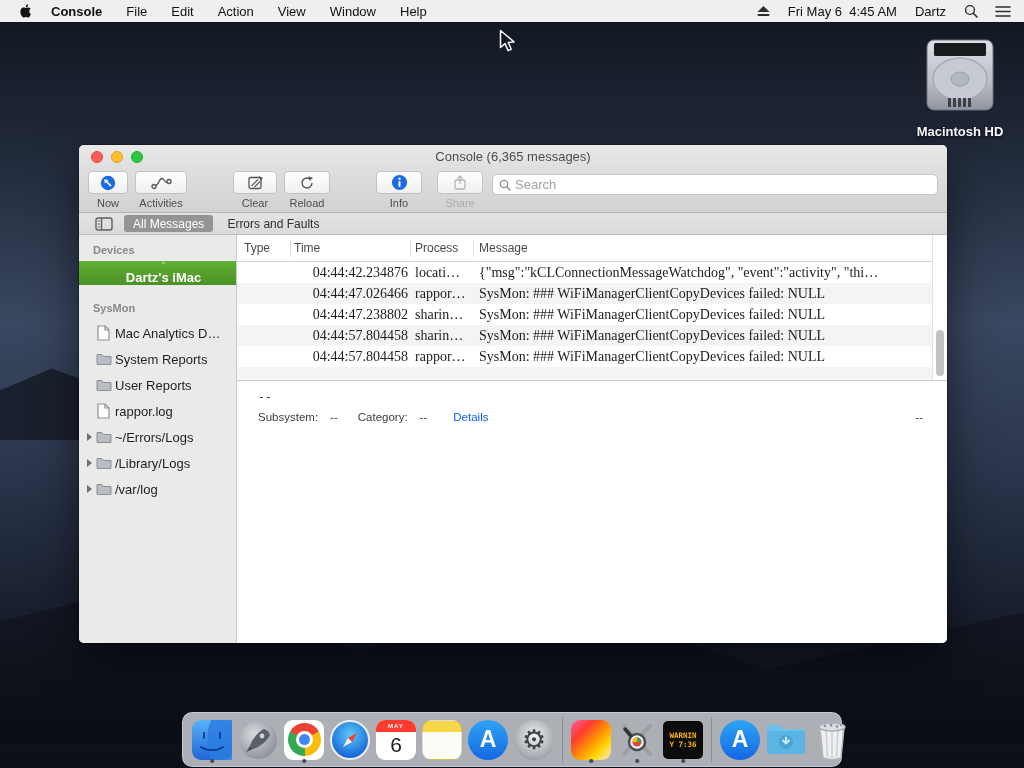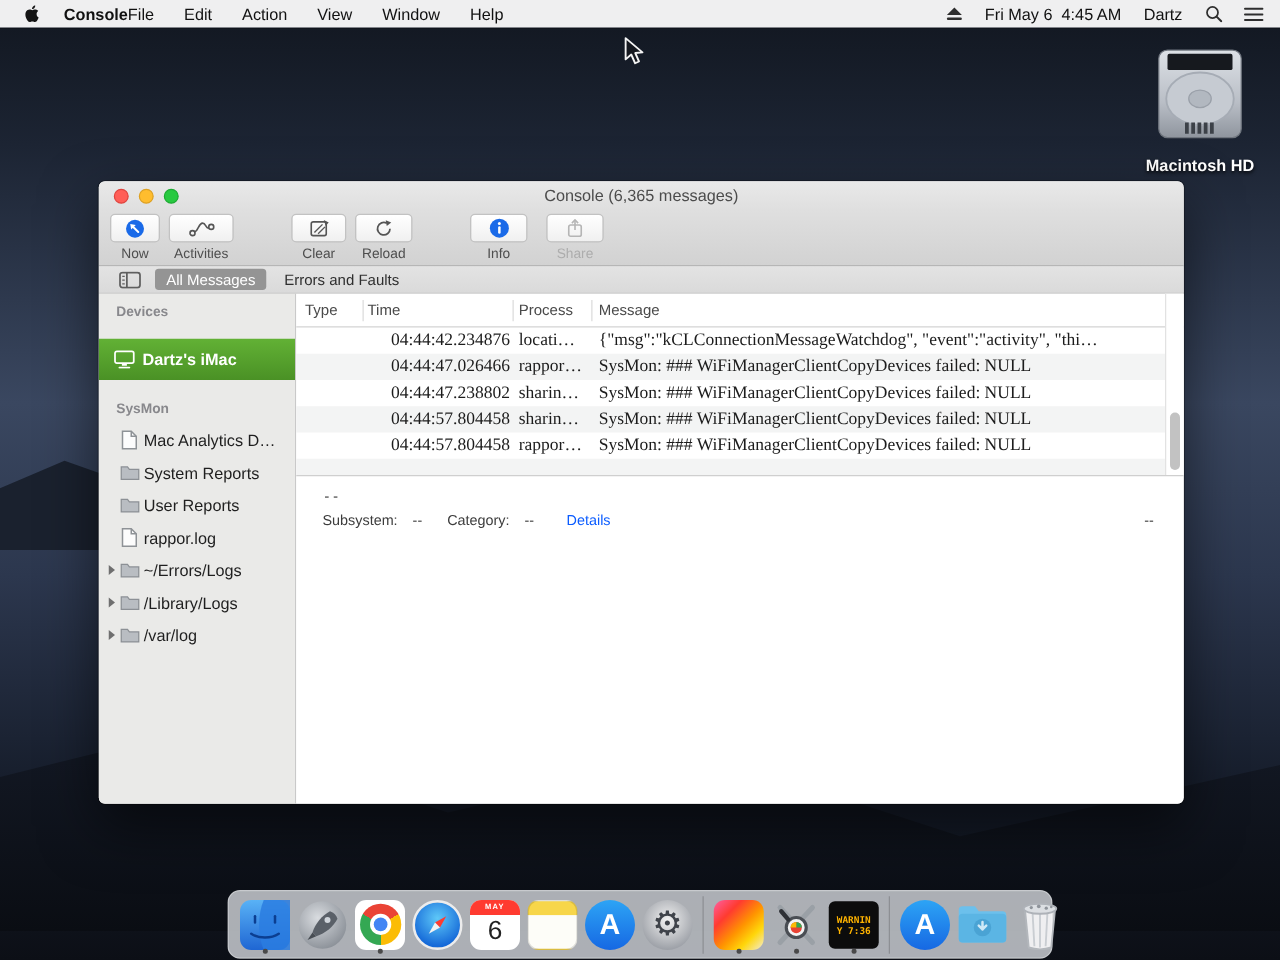--- a/index.html
+++ b/index.html
@@ -9,21 +9,21 @@
   .dune-far { position:absolute; left:0; top:330px; width:430px; height:110px; background:#1a212e;
     clip-path:polygon(0 55%,12% 35%,30% 60%,48% 25%,68% 65%,100% 45%,100% 100%,0 100%); }
   .dune-near { position:absolute; left:0; top:555px; width:1024px; height:190px;
     background:linear-gradient(#151b28,#0a0d13);
     clip-path:polygon(0 35%,15% 15%,35% 50%,55% 25%,75% 60%,100% 30%,100% 100%,0 100%); }
 
   
   .menubar { position:absolute; left:0; top:0; width:1024px; height:22px; background:rgba(247,247,247,.97);
     display:flex; align-items:center; font-size:13px; color:#111; z-index:50; box-shadow:0 1px 0 rgba(0,0,0,.25); }
   .menubar .apple { margin:0 18px 0 19px; display:flex; }
-  .menubar .appname { font-weight:700; }
+  .menubar .appname { font-weight:700; margin-right:24px; }
   .menubar .mitem { margin-right:24px; }
   .mb-right { margin-left:auto; display:flex; align-items:center; }
   .mb-right .clock, .mb-right .user { white-space:pre; margin-right:18px; }
   .mb-right .s-icon { margin-right:17px; display:flex; }
   .mb-right .s-icon:last-child { margin-right:13px; }
 
   
   .hd-icon { position:absolute; left:902px; top:34px; width:116px; text-align:center; z-index:2; }
   .hd-icon .label { color:#fff; font-weight:700; font-size:13px; text-shadow:0 1px 3px rgba(0,0,0,.9); }
 
@@ -51,22 +51,22 @@
   .searchfield input::placeholder { color:#a2a2a2; }
 
   .tabbar { height:22px; background:linear-gradient(#e3e3e3,#dadada); border-bottom:1px solid #bcbcbc;
     display:flex; align-items:center; padding-left:16px; font-size:12px; }
   .tab-pill { margin-left:11px; background:#949494; color:#fff; border-radius:3px; padding:1.5px 9px; }
   .tab-plain { margin-left:14px; color:#2e2e2e; }
 
   .content { position:absolute; left:0; top:90px; right:0; bottom:0; display:flex; }
   .sidebar { width:158px; background:#eaeae8; border-right:1px solid #c9c9c9; font-size:13px; color:#1f1f1f; position:relative; }
   .sb-header { font-size:11px; color:#88888c; font-weight:700; padding:9px 0 0 14px; }
-  .sb-sel { margin-top:15px; height:33px; background:linear-gradient(#62b135,#4a9125); display:flex; align-items:center;
-    color:#fff; font-weight:700; padding-left:12px; gap:6px; }
+  .sb-sel { margin-top:5px; height:24px; background:linear-gradient(#62b135,#4a9125); display:flex; align-items:center;
+    color:#fff; font-weight:700; padding-left:12px; gap:6px;flex-direction:column; }
   .sb-item { position:relative; height:26px; display:flex; align-items:center; padding-left:36px; }
   .sb-item .tri { position:absolute; left:8px; width:0; height:0; border-left:5px solid #6f6f6f;
     border-top:4px solid transparent; border-bottom:4px solid transparent; }
   .sb-item .sbi { position:absolute; left:17px; display:flex; }
 
   .main { flex:1; background:#fff; position:relative; }
   .thead { position:absolute; left:0; right:0; top:0; height:27px; border-bottom:1px solid #d4d4d4; font-size:12px; color:#4a4a4a; }
   .thead .col { position:absolute; top:6px; }
   .col-type { left:7px; } .col-time { left:57px; } .col-process { left:178px; } .col-message { left:242px; }
   .vdiv { position:absolute; top:5px; height:17px; width:1px; background:#dcdcdc; }
@@ -258,20 +258,27 @@
     <div class="tb-item" style="left:358px;width:46px;">
       <div class="tb-btn">
         <svg width="16" height="17" viewBox="0 0 16 17">
             <rect x="3" y="6" width="10" height="9" rx="1.5" fill="none" stroke="#b5b5b5" stroke-width="1.3"></rect>
             <line x1="8" y1="2.5" x2="8" y2="10" stroke="#b5b5b5" stroke-width="1.3"></line>
             <polyline points="5.5,4.5 8,2 10.5,4.5" fill="none" stroke="#b5b5b5" stroke-width="1.3"></polyline>
           </svg>
       </div>
       <div class="tb-label disabled">Share</div>
     </div>
+    <div class="searchfield">
+      <svg width="12" height="12" viewBox="0 0 12 12">
+          <circle cx="5" cy="5" r="3.7" fill="none" stroke="#8e8e8e" stroke-width="1.3"></circle>
+          <line x1="7.8" y1="7.8" x2="11" y2="11" stroke="#8e8e8e" stroke-width="1.3" stroke-linecap="round"></line>
+        </svg>
+      <input type="text" placeholder="Search" style="">
+    </div>
   </div>
 
   <div class="tabbar">
     <svg width="18" height="14" viewBox="0 0 18 14">
         <rect x="1" y="1" width="16" height="12" rx="2" fill="none" stroke="#5f5f5f" stroke-width="1.4"></rect>
         <line x1="6.5" y1="1" x2="6.5" y2="13" stroke="#5f5f5f" stroke-width="1.4"></line>
         <g stroke="#5f5f5f" stroke-width="1">
           <line x1="2.8" y1="4" x2="4.8" y2="4"></line>
           <line x1="2.8" y1="7" x2="4.8" y2="7"></line>
           <line x1="2.8" y1="10" x2="4.8" y2="10"></line>

